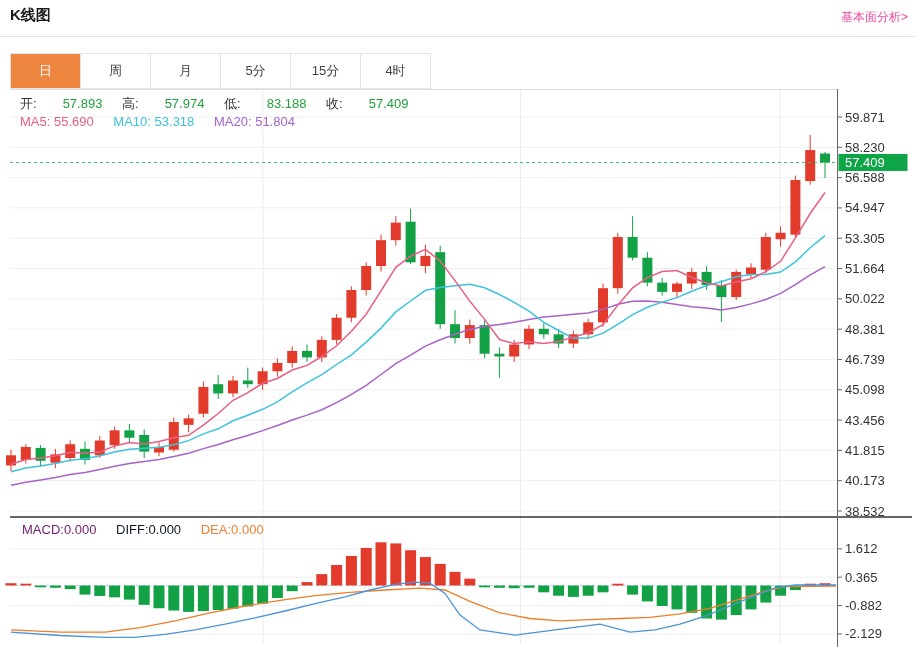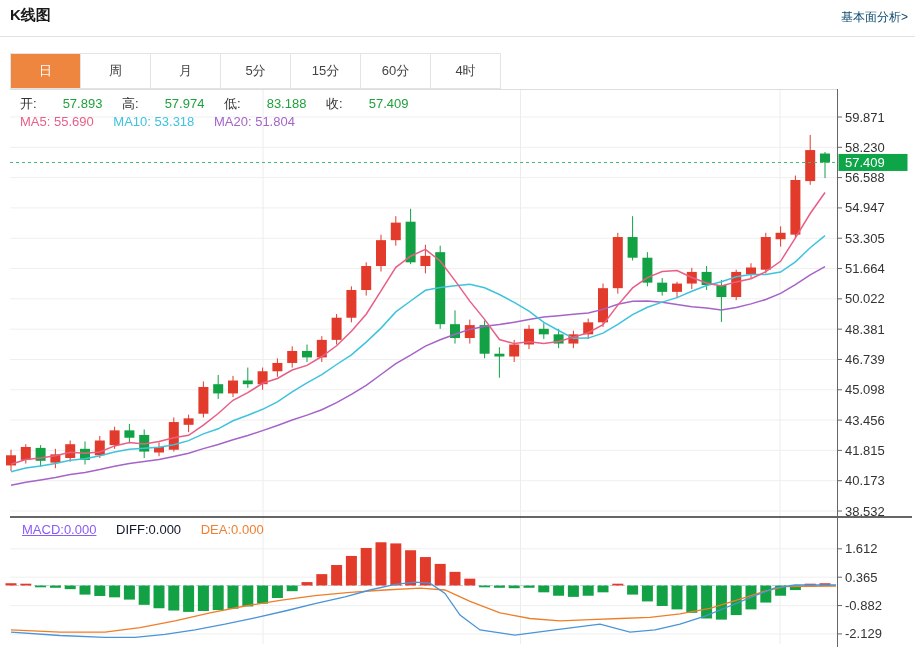--- a/index.html
+++ b/index.html
@@ -1,56 +1,55 @@
 <!DOCTYPE html>
 <html><head>
 <meta charset="utf-8">
 <style>
   html,body{margin:0;padding:0;}
   body{
     width:915px;height:647px;position:relative;background:#fff;overflow:hidden;
     font-family:"Liberation Sans","DejaVu Sans",sans-serif;
   }
   #page-title{position:absolute;left:10px;top:6px;font-size:15px;font-weight:bold;color:#1a1a1a;}
-  #analysis-link{position:absolute;right:7px;top:9px;font-size:12px;color:#0c4a6e;cursor:pointer;}
+  #analysis-link{position:absolute;right:7px;top:9px;font-size:12px;color:#ec4899;cursor:pointer;}
   #header-divider{position:absolute;left:0;top:36px;width:915px;height:1px;background:#e2e2e2;}
   #tabs{position:absolute;left:10px;top:53px;display:flex;border:1px solid #e4e4e4;background:#fff;z-index:3;}
   .tab{width:69px;height:34px;line-height:34px;text-align:center;font-size:13px;color:#444;
        border-right:1px solid #e4e4e4;background:#fff;cursor:pointer;user-select:none;}
   .tab:last-child{border-right:none;}
   .tab.active{background:#ee8640;color:#fff;}
   #chart-svg{position:absolute;left:0;top:0;z-index:1;}
   .row{position:absolute;font-size:13px;z-index:2;white-space:nowrap;}
   #ohlc-row{left:20px;top:95px;}
   #ma-row{left:20px;top:114px;}
   #macd-row{left:22px;top:522px;}
   .grp{margin-right:16px;}
   .lbl-dark{color:#333;}
   .val-green{color:#21a13c;margin-left:26px;}
   .ma5{color:#e85f85;}
   .ma10{color:#3ec3dd;}
   .ma20{color:#a564c8;text-align:right;}
-  .macd-red{color:#8b5cf6;text-decoration:underline;}
+  .macd-red{color:#701a75;}
   .diff-blue{color:#0f172a;}
   .dea-orange{color:#ee8033;}
 </style>
 </head>
 <body>
 
 <div id="page-title">K线图</div>
 <div id="analysis-link">基本面分析&gt;</div>
 <div id="header-divider"></div>
 
 <div id="tabs">
     <div class="tab active">日</div>
     <div class="tab">周</div>
     <div class="tab">月</div>
     <div class="tab">5分</div>
     <div class="tab">15分</div>
-    <div class="tab">60分</div>
     <div class="tab">4时</div>
   </div>
 
 <svg id="chart-svg" width="915" height="647" viewBox="0 0 915 647">
     <line x1="10" y1="89.5" x2="837" y2="89.5" stroke="#ddd"></line>
     <line x1="10" y1="117" x2="837" y2="117" stroke="#efefef"></line>
     <line x1="10" y1="147.2991705328273" x2="837" y2="147.2991705328273" stroke="#efefef"></line>
     <line x1="10" y1="177.61680491119546" x2="837" y2="177.61680491119546" stroke="#efefef"></line>
     <line x1="10" y1="207.91597544402265" x2="837" y2="207.91597544402265" stroke="#efefef"></line>
     <line x1="10" y1="238.23360982239092" x2="837" y2="238.23360982239092" stroke="#efefef"></line>

